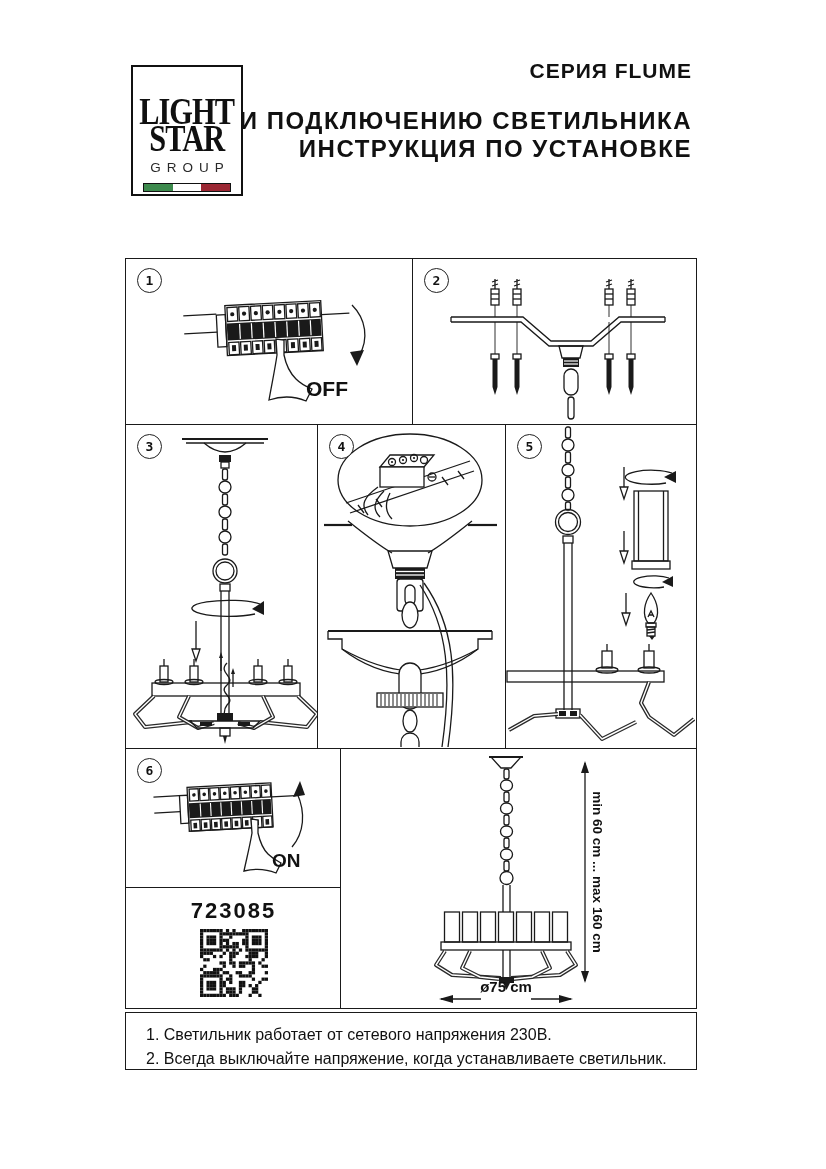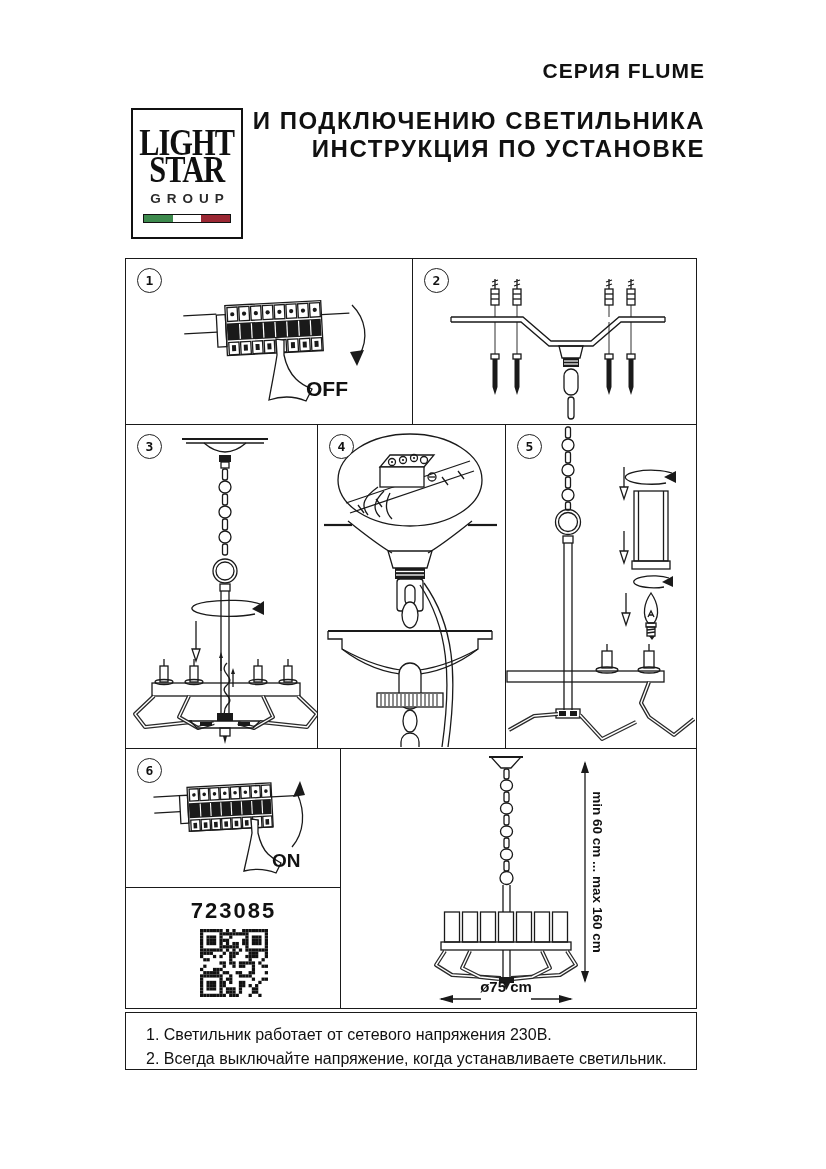--- a/index.html
+++ b/index.html
@@ -1,28 +1,28 @@
 <!DOCTYPE html>
 <html><head>
 <meta charset="utf-8">
 <style>
   html,body{margin:0;padding:0;background:#e8e8e8;}
   .page{position:relative;width:826px;height:1169px;background:#ffffff;margin:0 auto;
         font-family:"Liberation Sans",sans-serif;color:#111;overflow:hidden;}
 
   
   .logo{position:absolute;left:131px;top:65px;width:112px;height:131px;border:2px solid #111;
-        box-sizing:border-box;display:flex;flex-direction:column;align-items:center;padding-top:20px;margin-top:43px;}
+        box-sizing:border-box;display:flex;flex-direction:column;align-items:center;padding-top:32px;}
   .logo-word{font-family:"Liberation Serif",serif;font-weight:bold;font-size:33px;line-height:0.82;
         letter-spacing:-1px;transform:scale(.92,1.12);color:#101010;}
-  .logo-group{margin-top:7px;font-size:13.5px;font-weight:700;letter-spacing:6px;padding-left:6px;color:#2a2a2a;}
+  .logo-group{margin-top:7px;font-size:13.5px;font-weight:400;letter-spacing:6px;padding-left:6px;color:#2a2a2a;}
   .flag{margin-top:8px;width:88px;height:9px;border:1px solid #111;display:flex;box-sizing:border-box;}
   .flag>div{flex:1;}
 
-  .head-text{position:absolute;right:121px;top:60px;text-align:right;font-weight:bold;}
+  .head-text{position:absolute;right:134px;top:60px;text-align:right;font-weight:bold;}
   .head-line-sm{font-size:21px;letter-spacing:1px;line-height:1;}
   .head-line-sm + .head-line-sm{margin-top:13px;}
   .head-line-lg{font-size:24px;letter-spacing:1.5px;line-height:1.15;}
   .head-gap{height:26px;}
 
   
   .grid{position:absolute;left:125px;top:258px;width:572px;height:812px;}
   .panel{position:absolute;border:1.6px solid #1a1a1a;background:#fff;box-sizing:border-box;}
   #p1{left:0;top:0;width:289px;height:168px;}
   #p2{left:287px;top:0;width:285px;height:168px;}

